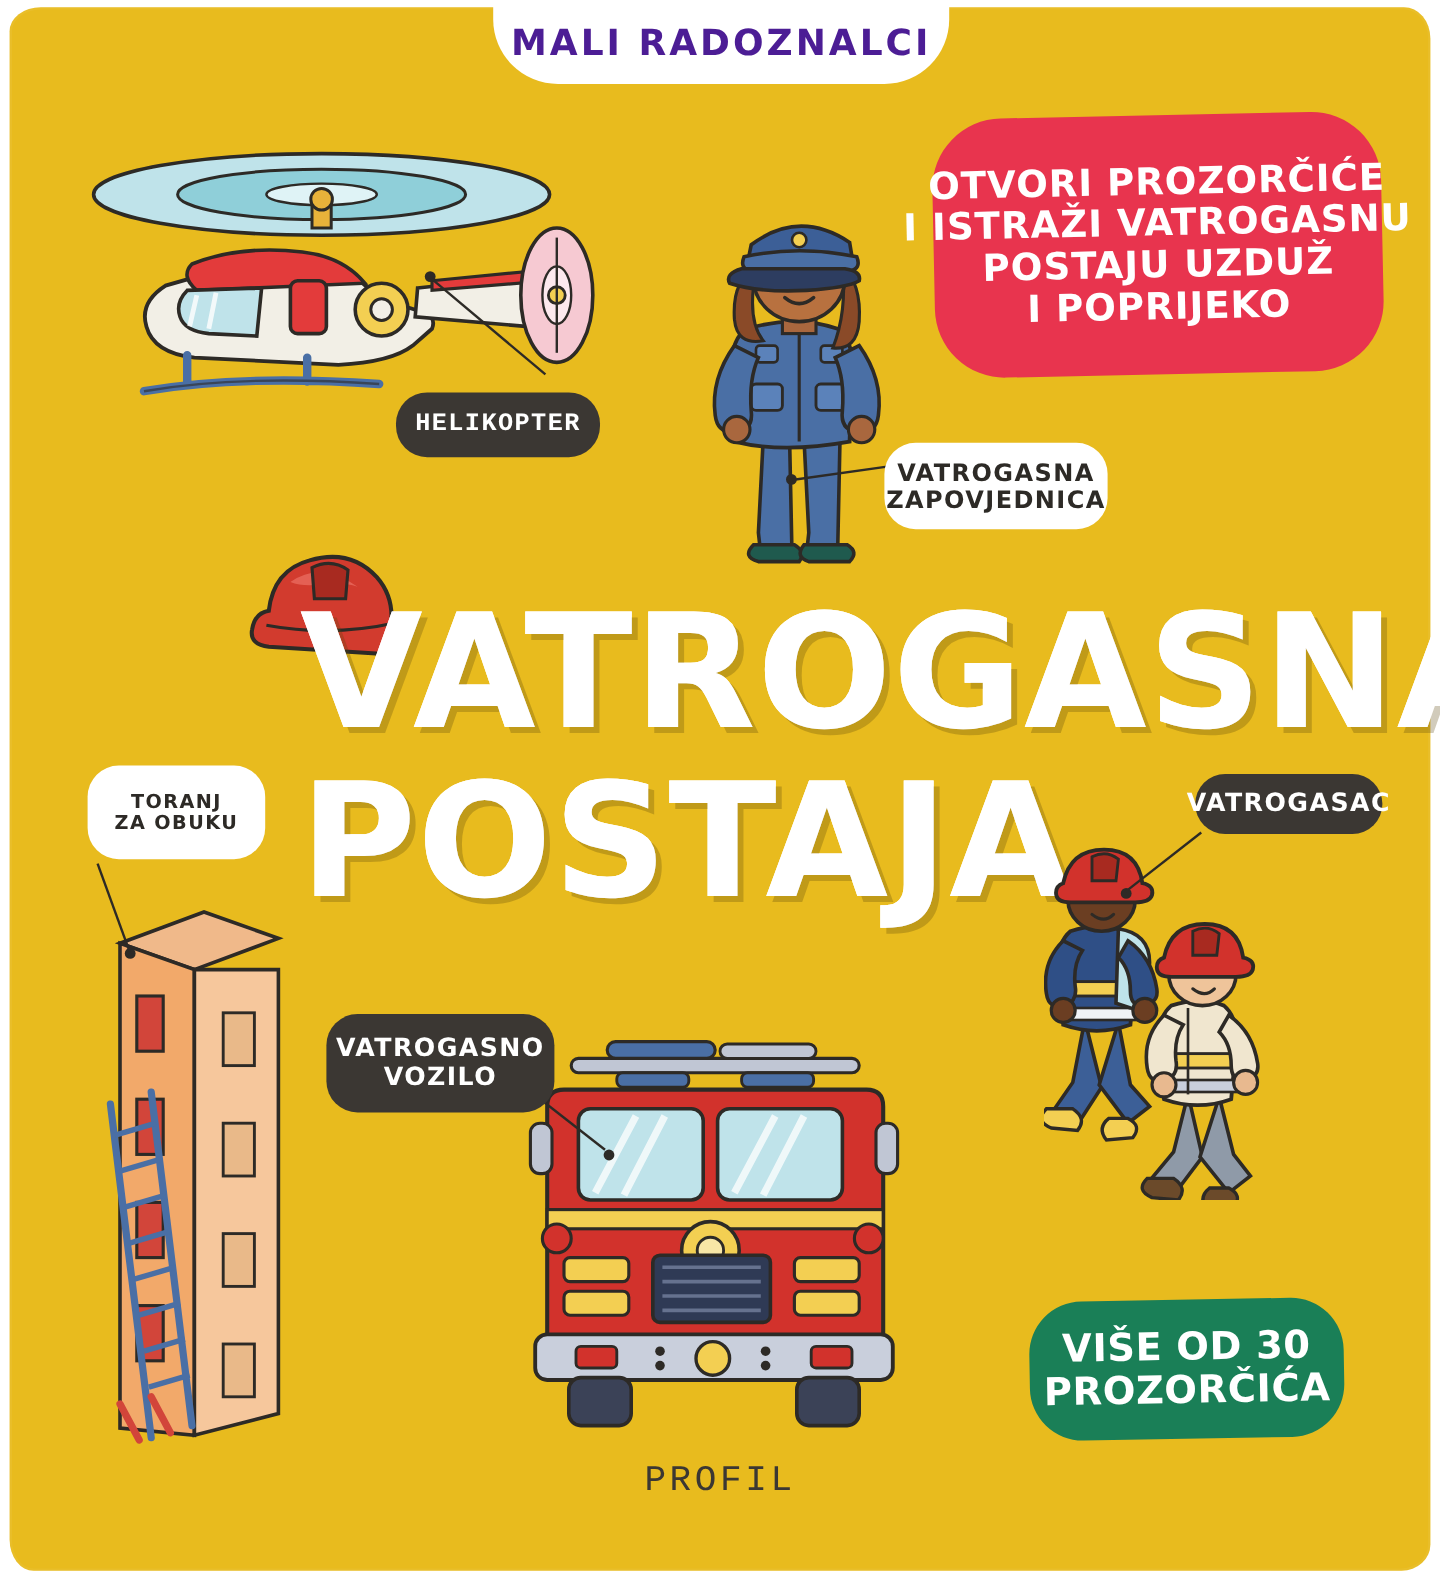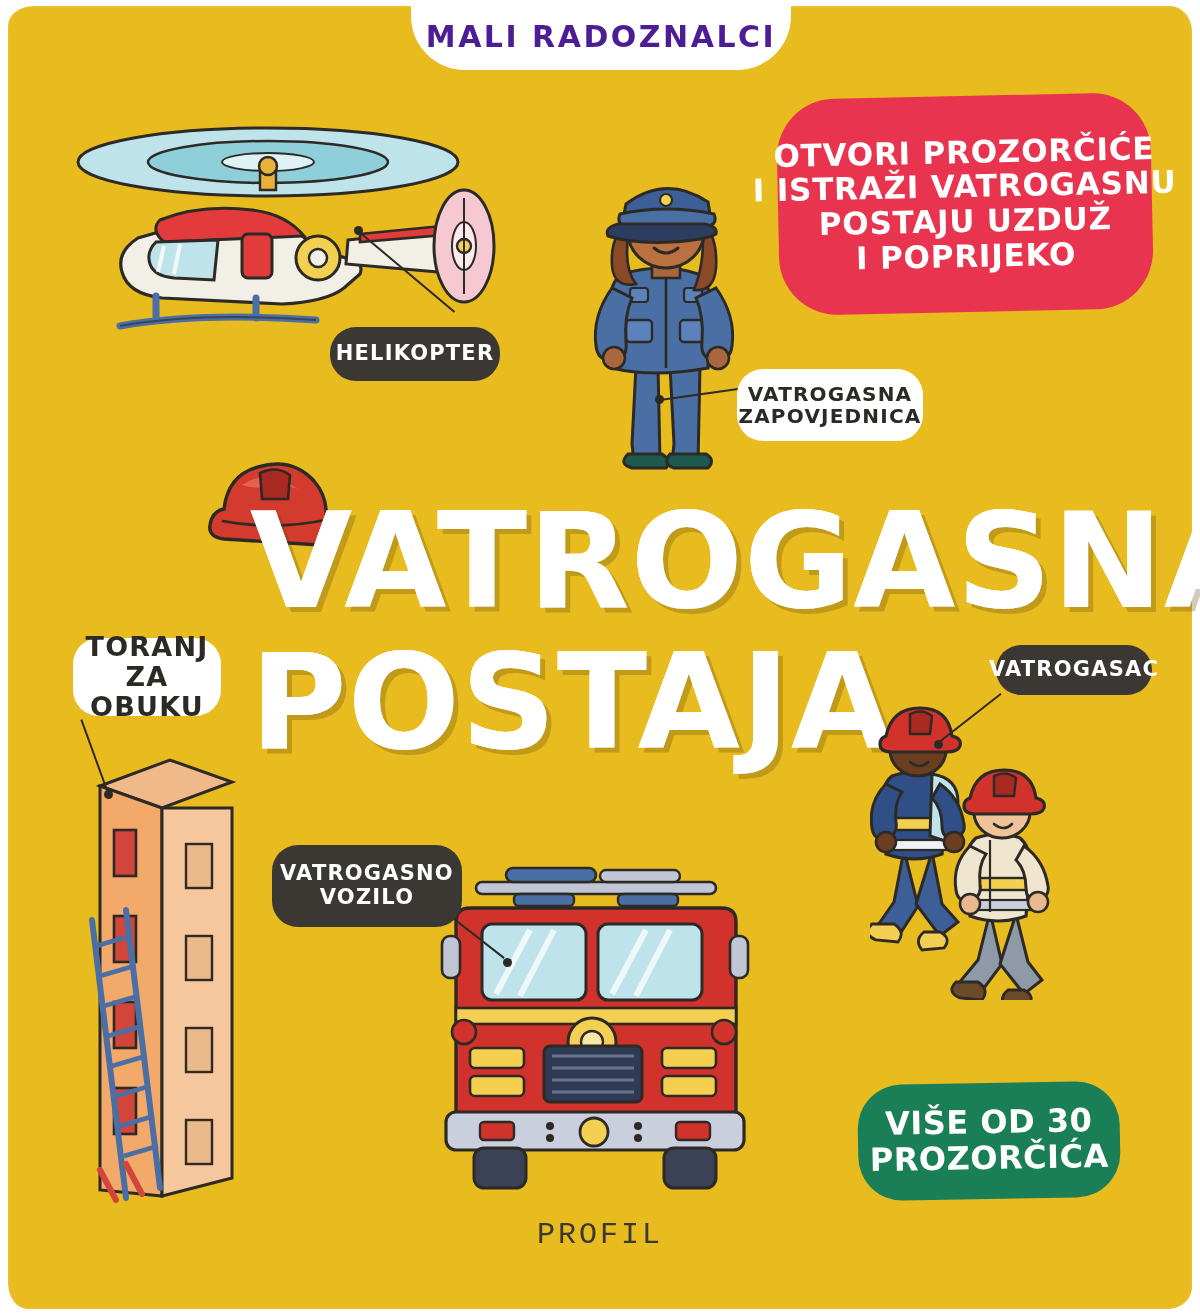--- a/index.html
+++ b/index.html
@@ -104,34 +104,35 @@
     transform: rotate(-1.2deg);
   }
   #bubble-red div { white-space: nowrap; }
 
   #bubble-helikopter {
     left: 330px;
     top: 327px;
     width: 170px;
     height: 54px;
     font-size: 21px;
+    font-family: Liberation Mono, monospace;
   }
   #bubble-zapovjednica {
     left: 737px;
     top: 369px;
     width: 186px;
     height: 72px;
     font-size: 20px;
   }
   #bubble-toranj {
     left: 73px;
     top: 638px;
     width: 148px;
     height: 78px;
-    font-size: 27px;
+    font-size: 16px;
   }
   #bubble-vatrogasac {
     left: 996px;
     top: 645px;
     width: 156px;
     height: 50px;
     font-size: 21px;
     text-align: center;
   }
   #bubble-vozilo {

